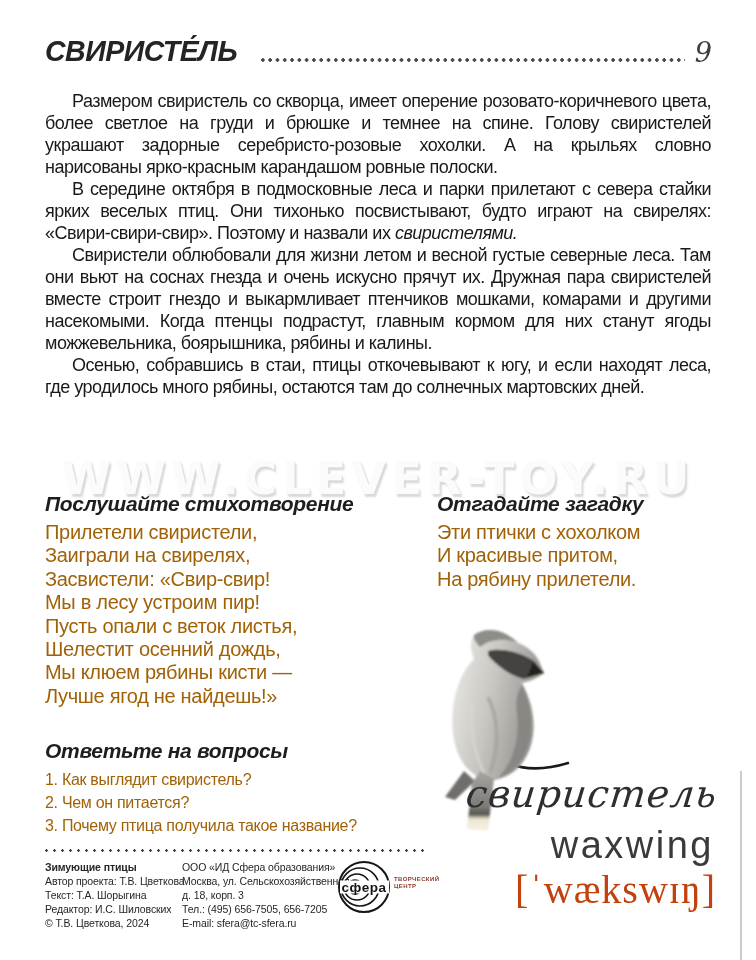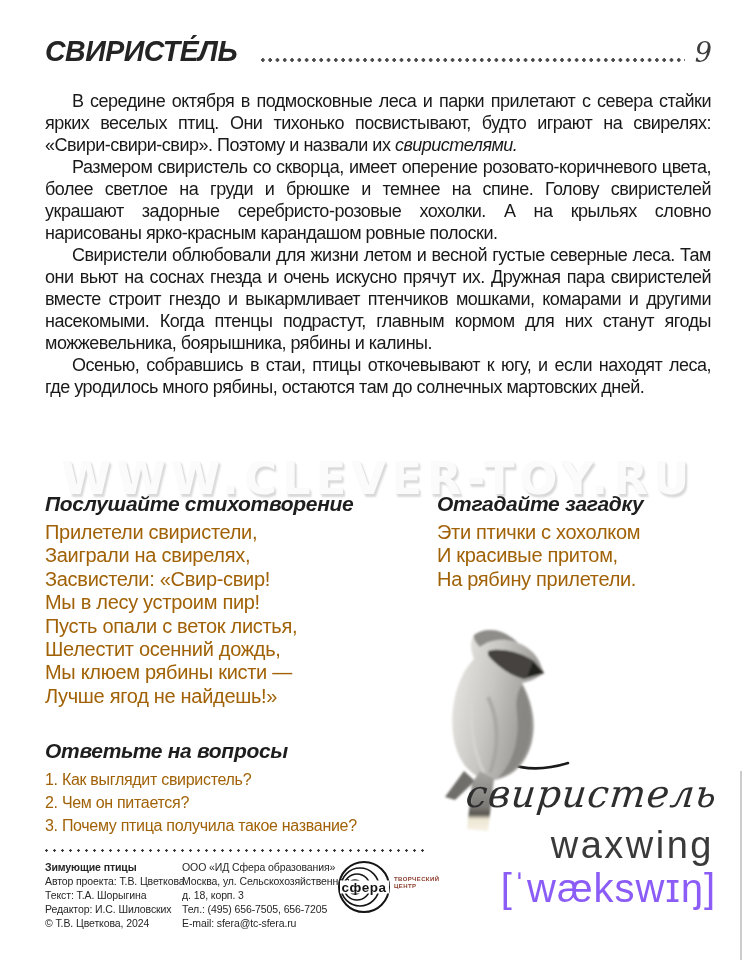--- a/index.html
+++ b/index.html
@@ -37,21 +37,21 @@
   .questions .line { font-size:16px; line-height:23px; }
 
   
   .bird-svg { position:absolute; left:430px; top:613px; z-index:2; }
   .vocab-hand { position:absolute; right:39px; top:772px; z-index:2;
            font-family:"DejaVu Serif",serif; font-style:italic; font-size:38px; color:#2e2e2e;
            transform:skewX(-6deg); letter-spacing:1px; }
   .vocab-en { position:absolute; right:42px; top:824px; z-index:2;
            font-size:38px; letter-spacing:2.5px; color:#3a3a3a; }
   .vocab-ipa { position:absolute; right:40px; top:866px; z-index:2;
-           font-family:Liberation Sans, sans-serif; font-size:40px; color:#8b5cf6; letter-spacing:1px; }
+           font-family:Liberation Serif, serif; font-size:40px; color:#c2410c; letter-spacing:1px; }
 
   
   .footer { position:absolute; left:45px; top:848px; width:430px; z-index:2; }
   .footer-dots { width:382px; height:5px; margin-bottom:7px;
            background-image:radial-gradient(circle at 1.5px 2.5px, #3c3c3c 1.2px, transparent 1.45px);
            background-size:8px 5px; background-repeat:repeat-x; }
   .footer-row { display:flex; align-items:flex-start; }
   .fcol { font-size:10.5px; line-height:14px; letter-spacing:-0.1px; color:#262626; }
   .fcol div { white-space:nowrap; }
   .fcol .bold { font-weight:bold; }
@@ -70,22 +70,22 @@
 
   <header class="titlebar">
     <h1 class="title">СВИРИСТЕ́ЛЬ</h1>
     <div class="leader-dots"></div>
     <div class="pagenum">9</div>
   </header>
 
   <div class="watermark">WWW.CLEVER-TOY.RU</div>
 
   <section class="article">
+    <p>Размером свиристель со скворца, имеет оперение розовато-коричневого цвета, более светлое на груди и брюшке и темнее на спине. Голову свиристелей украшают задорные серебристо-розовые хохолки. А на крыльях словно нарисованы ярко-красным карандашом ровные полоски.</p>
     <p><span>В середине октября в подмосковные леса и парки прилетают с севера стайки ярких веселых птиц. Они тихонько посвистывают, будто играют на свирелях: «Свири-свири-свир». Поэтому и назвали их </span><em>свиристелями.</em></p>
-    <p>Размером свиристель со скворца, имеет оперение розовато-коричневого цвета, более светлое на груди и брюшке и темнее на спине. Голову свиристелей украшают задорные серебристо-розовые хохолки. А на крыльях словно нарисованы ярко-красным карандашом ровные полоски.</p>
     <p>Свиристели облюбовали для жизни летом и весной густые северные леса. Там они вьют на соснах гнезда и очень искусно прячут их. Дружная пара свиристелей вместе строит гнездо и выкармливает птенчиков мошками, комарами и другими насекомыми. Когда птенцы подрастут, главным кормом для них станут ягоды можжевельника, боярышника, рябины и калины.</p>
     <p>Осенью, собравшись в стаи, птицы откочевывают к югу, и если находят леса, где уродилось много рябины, остаются там до солнечных мартовских дней.</p>
   </section>
 
   <section class="poem">
     <h2 class="section-h">Послушайте стихотворение</h2>
     <div class="line">Прилетели свиристели,</div>
     <div class="line">Заиграли на свирелях,</div>
     <div class="line">Засвистели: «Свир-свир!</div>
     <div class="line">Мы в лесу устроим пир!</div>

